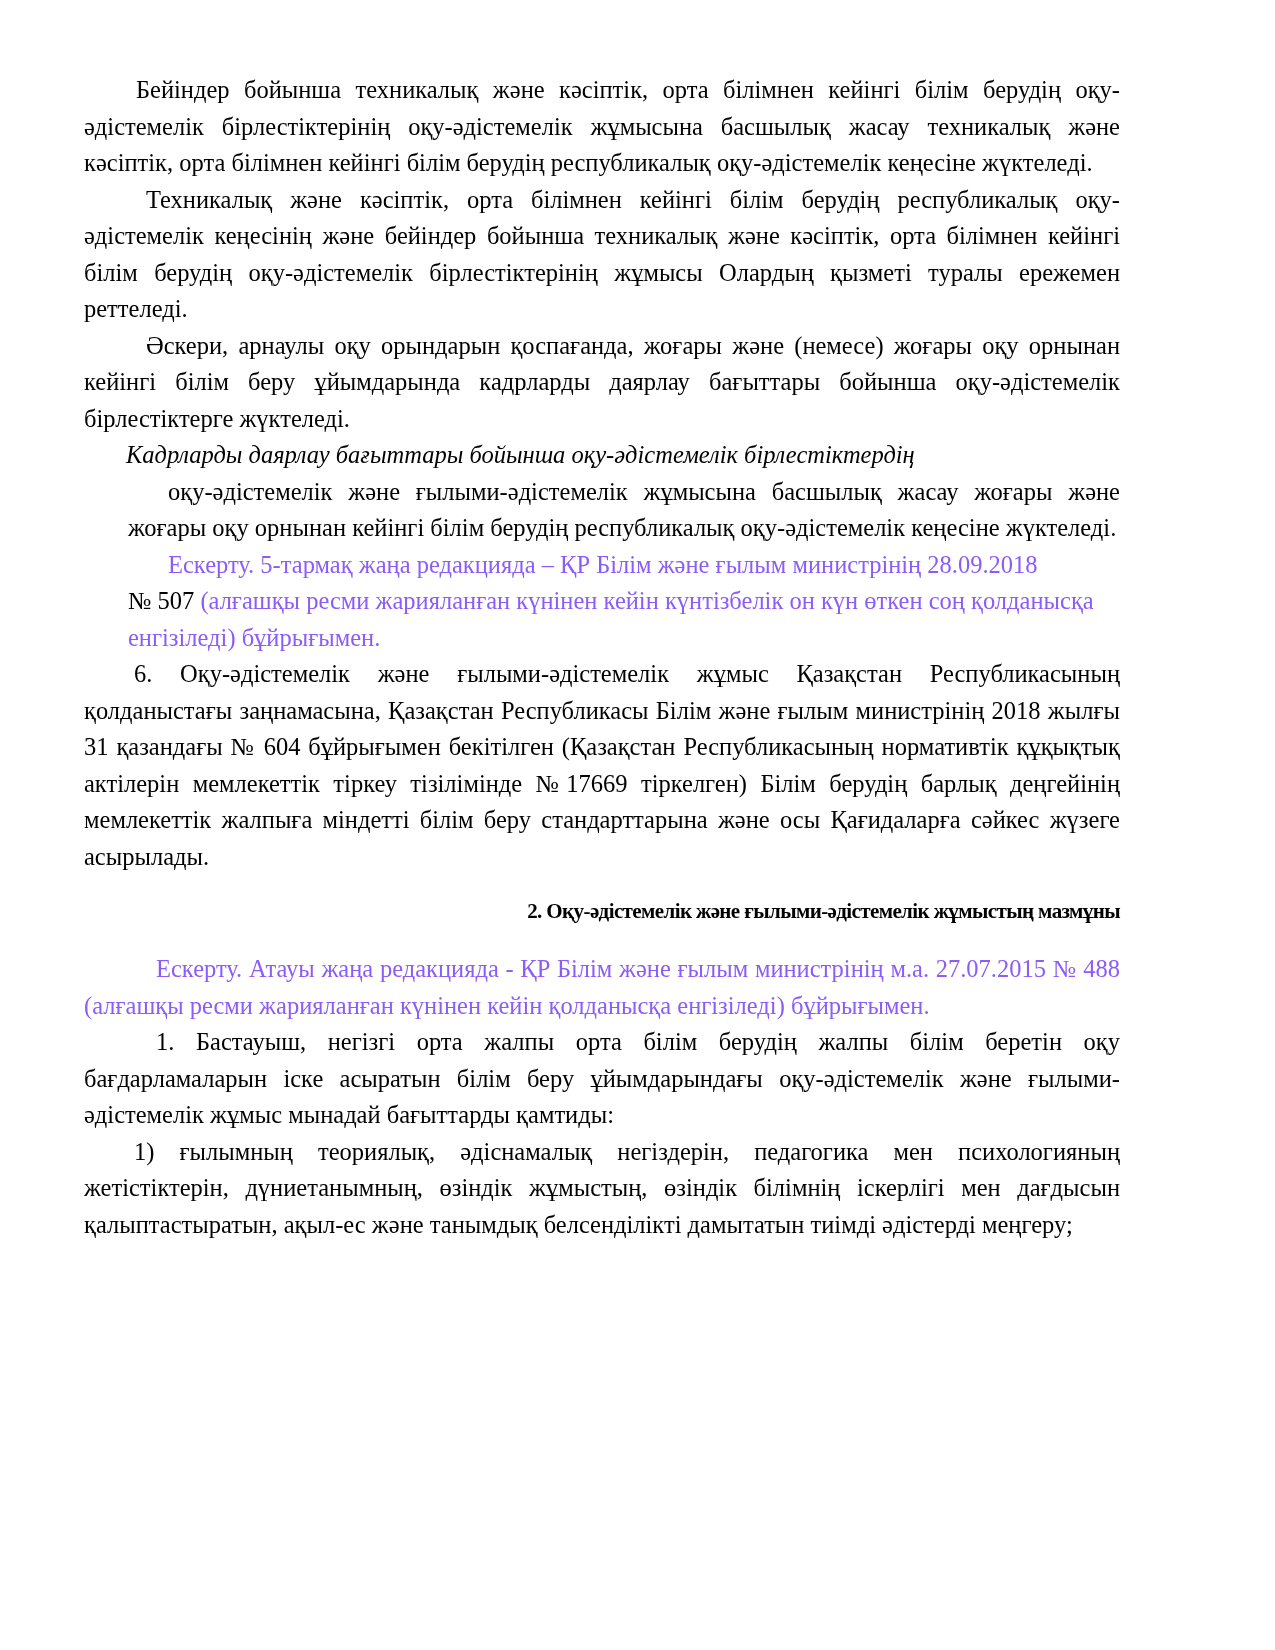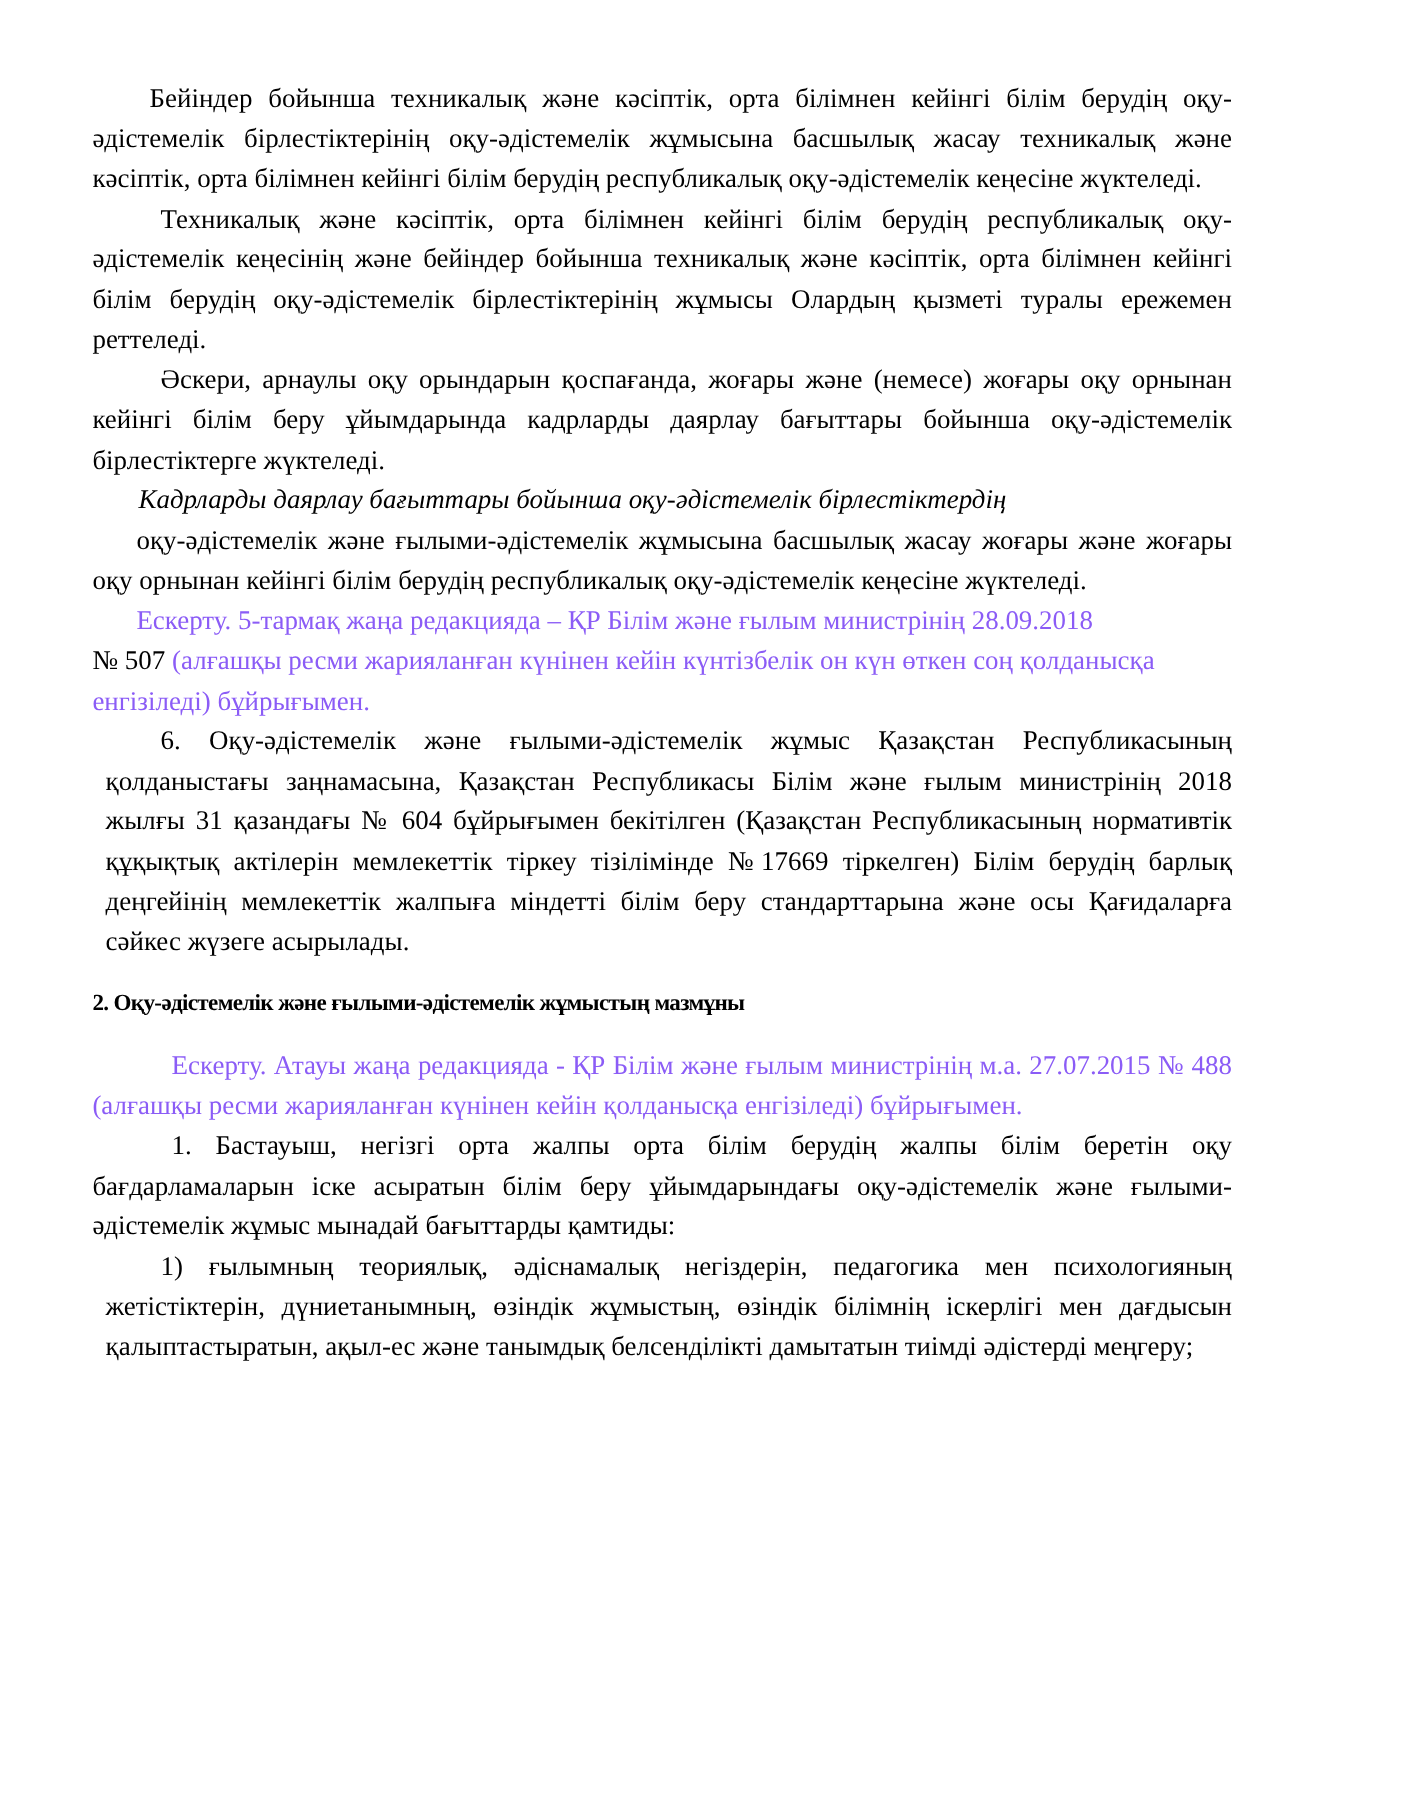--- a/index.html
+++ b/index.html
@@ -11,31 +11,32 @@
     width: 1036px;
     font-family: "Liberation Serif", "DejaVu Serif", serif;
     font-size: 24.5px;
     line-height: 36.5px;
     color: #000000;
   }
   .p { margin: 0; text-align: justify; }
   .ind1 { text-indent: 52px; }
   .ind2 { text-indent: 62px; }
   .ind3 { text-indent: 42px; font-style: italic; }
-  .ind4 { text-indent: 40px; }
+  .ind4 { text-indent: 40px; margin-left: 44px; }
   .ind5 { text-indent: 72px; }
-  .ind6 { text-indent: 50px; margin-left: 12px; }
+  .ind6 { text-indent: 50px; }
   .red { color: #8b5cf6; }
   .note { text-align: left; }
   .heading {
     margin: 18px 0 0 0;
     font-weight: bold;
     font-size: 21px;
     line-height: 36px;
     letter-spacing: -0.6px;
+    text-align: right;
   }
   .gap-after-heading { height: 22px; }
 </style>
 </head>
 <body>
 
 <div class="page">
 
   <p class="p ind1">Бейіндер бойынша техникалық және кәсіптік, орта білімнен кейінгі білім берудің оқу-әдістемелік бірлестіктерінің оқу-әдістемелік жұмысына басшылық жасау техникалық және кәсіптік, орта білімнен кейінгі білім берудің республикалық оқу-әдістемелік кеңесіне жүктеледі.</p>
 

